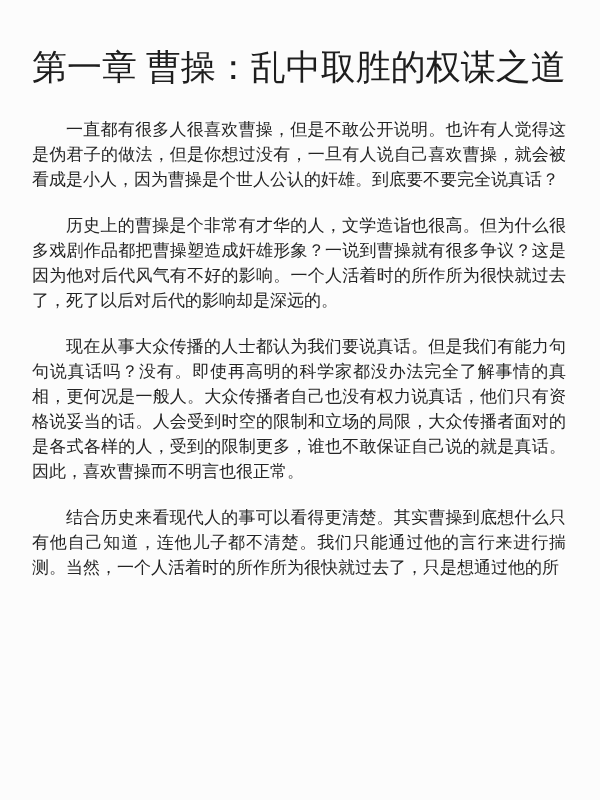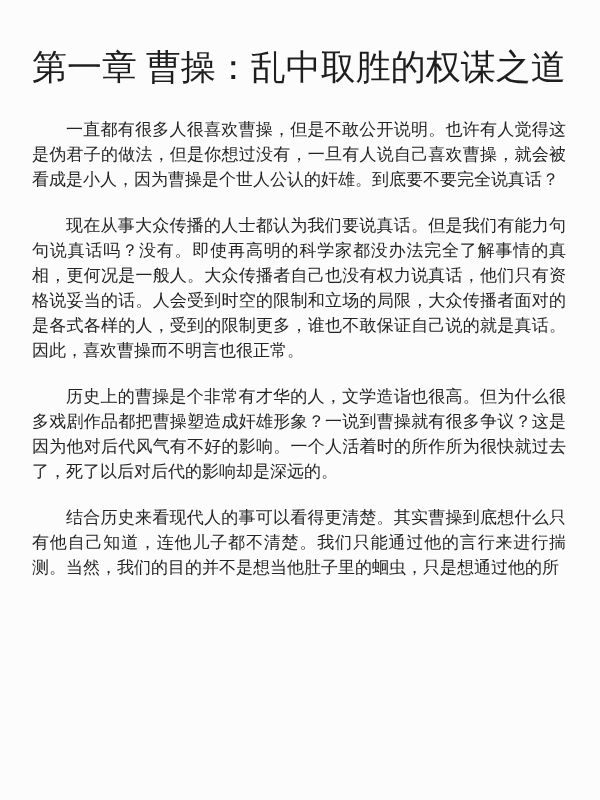--- a/index.html
+++ b/index.html
@@ -39,19 +39,19 @@
   }
 </style>
 </head>
 <body>
 
 <div class="page">
   <h1 class="chapter-title">第一章 曹操：乱中取胜的权谋之道</h1>
 
   <p class="body-paragraph">一直都有很多人很喜欢曹操，但是不敢公开说明。也许有人觉得这是伪君子的做法，但是你想过没有，一旦有人说自己喜欢曹操，就会被看成是小人，因为曹操是个世人公认的奸雄。到底要不要完全说真话？</p>
 
+  <p class="body-paragraph">历史上的曹操是个非常有才华的人，文学造诣也很高。但为什么很多戏剧作品都把曹操塑造成奸雄形象？一说到曹操就有很多争议？这是因为他对后代风气有不好的影响。一个人活着时的所作所为很快就过去了，死了以后对后代的影响却是深远的。</p>
+
   <p class="body-paragraph">现在从事大众传播的人士都认为我们要说真话。但是我们有能力句句说真话吗？没有。即使再高明的科学家都没办法完全了解事情的真相，更何况是一般人。大众传播者自己也没有权力说真话，他们只有资格说妥当的话。人会受到时空的限制和立场的局限，大众传播者面对的是各式各样的人，受到的限制更多，谁也不敢保证自己说的就是真话。因此，喜欢曹操而不明言也很正常。</p>
 
-  <p class="body-paragraph">历史上的曹操是个非常有才华的人，文学造诣也很高。但为什么很多戏剧作品都把曹操塑造成奸雄形象？一说到曹操就有很多争议？这是因为他对后代风气有不好的影响。一个人活着时的所作所为很快就过去了，死了以后对后代的影响却是深远的。</p>
 
-
-  <p class="body-paragraph">结合历史来看现代人的事可以看得更清楚。其实曹操到底想什么只有他自己知道，连他儿子都不清楚。我们只能通过他的言行来进行揣测。当然，我们的目的并不是想当他肚子里的蛔虫，只是想通过他的所</p>
+  <p class="body-paragraph">结合历史来看现代人的事可以看得更清楚。其实曹操到底想什么只有他自己知道，连他儿子都不清楚。我们只能通过他的言行来进行揣测。当然，一个人活着时的所作所为很快就过去了，只是想通过他的所</p>
 </div>
 
 </body></html>

